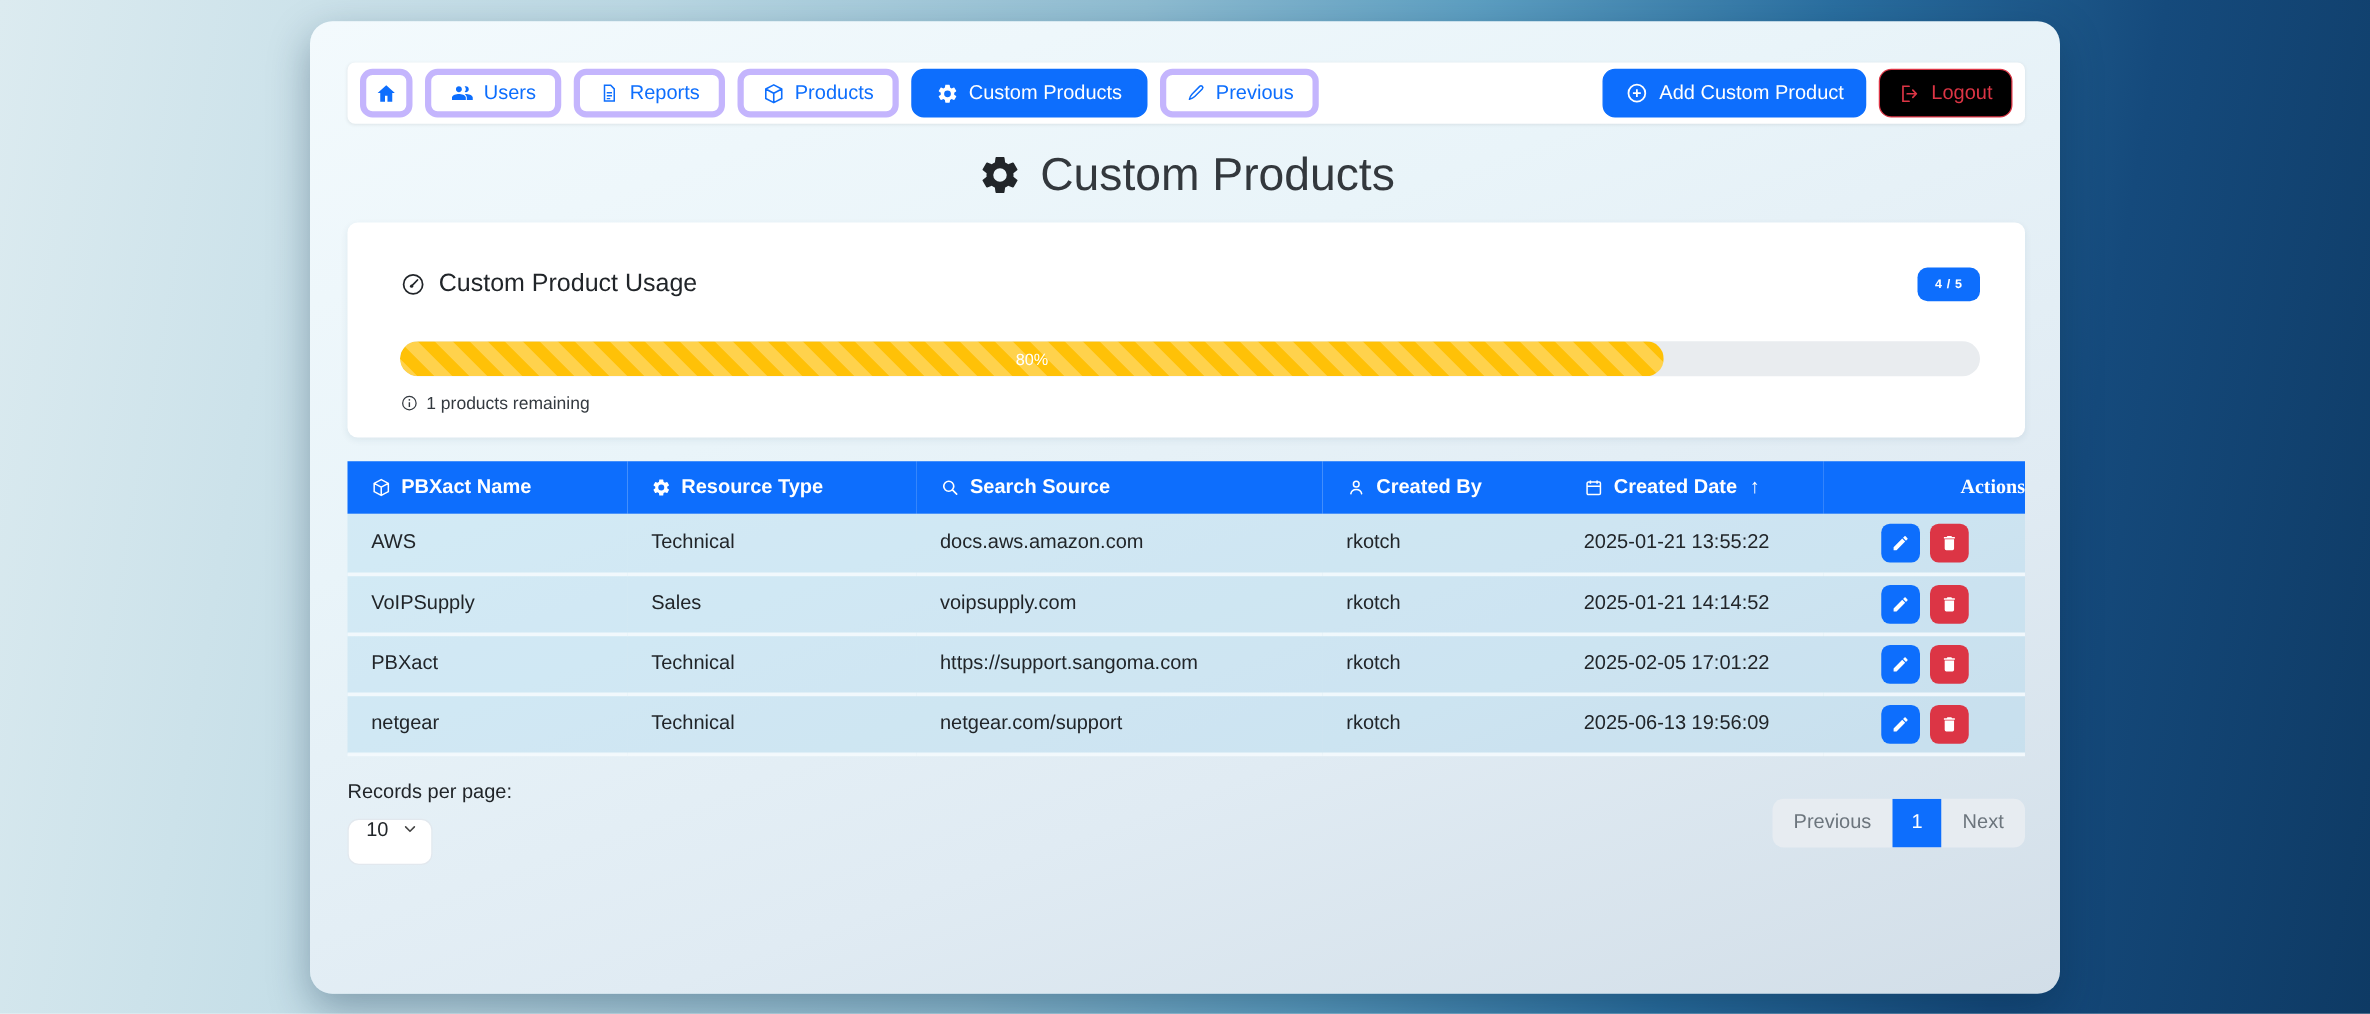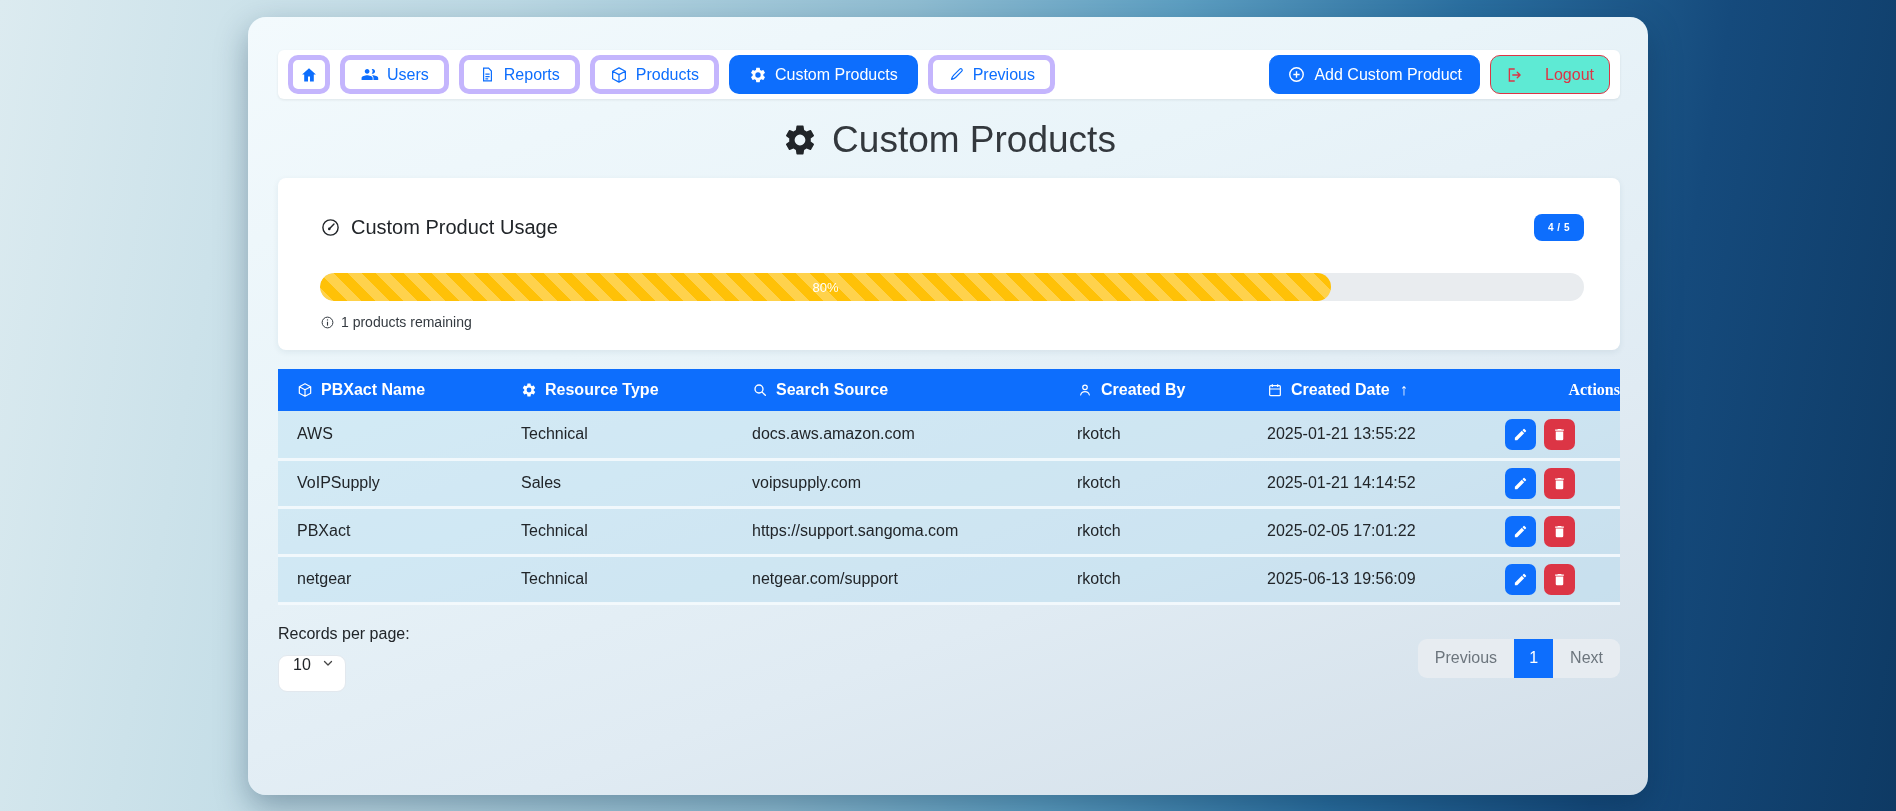--- a/index.html
+++ b/index.html
@@ -24,23 +24,23 @@
     padding:0 10px; box-shadow:0 1px 3px rgba(0,0,0,.08); }
   .nav-group { display:flex; align-items:center; gap:10px; }
   .nav-btn { display:inline-flex; align-items:center; gap:8px; height:39px;
     padding:0 15px; border:5px solid #c4b5fd; border-radius:10px;
     background:#fff; color:#0d6efd; font-size:16px; cursor:pointer; white-space:nowrap; }
   .nav-btn.icon-only { width:42px; justify-content:center; padding:0; }
   .nav-btn.active { background:#0d6efd; color:#fff; border-color:#0d6efd; }
   .btn-solid { display:inline-flex; align-items:center; gap:8px; height:39px;
     padding:0 17px; border:1px solid #0d6efd; border-radius:10px;
     background:#0d6efd; color:#fff; font-size:16px; cursor:pointer; white-space:nowrap; }
-  .btn-outline-danger { display:inline-flex; align-items:center; gap:21px; height:39px;
+  .btn-outline-danger { display:inline-flex; align-items:center; gap:8px; height:39px;
     padding:0 15px; border:1px solid #dc3545; border-radius:10px;
-    background:#5eead4; color:#dc3545; font-size:16px; cursor:pointer; white-space:nowrap; }
+    background:#000000; color:#dc3545; font-size:16px; cursor:pointer; white-space:nowrap; }
 
   
   .page-title { margin-top:20px; display:flex; align-items:center; justify-content:center;
     gap:14px; font-size:37px; color:#33383d; font-weight:500; }
   .page-title .icon { color:#212529; }
 
   
   .usage-card { margin-top:17px; background:#ffffff; border-radius:8px;
     box-shadow:0 2px 6px rgba(30,60,90,.08); padding:36px 36px 30px 42px; height:172px; }
   .usage-head { display:flex; align-items:center; justify-content:space-between; }

